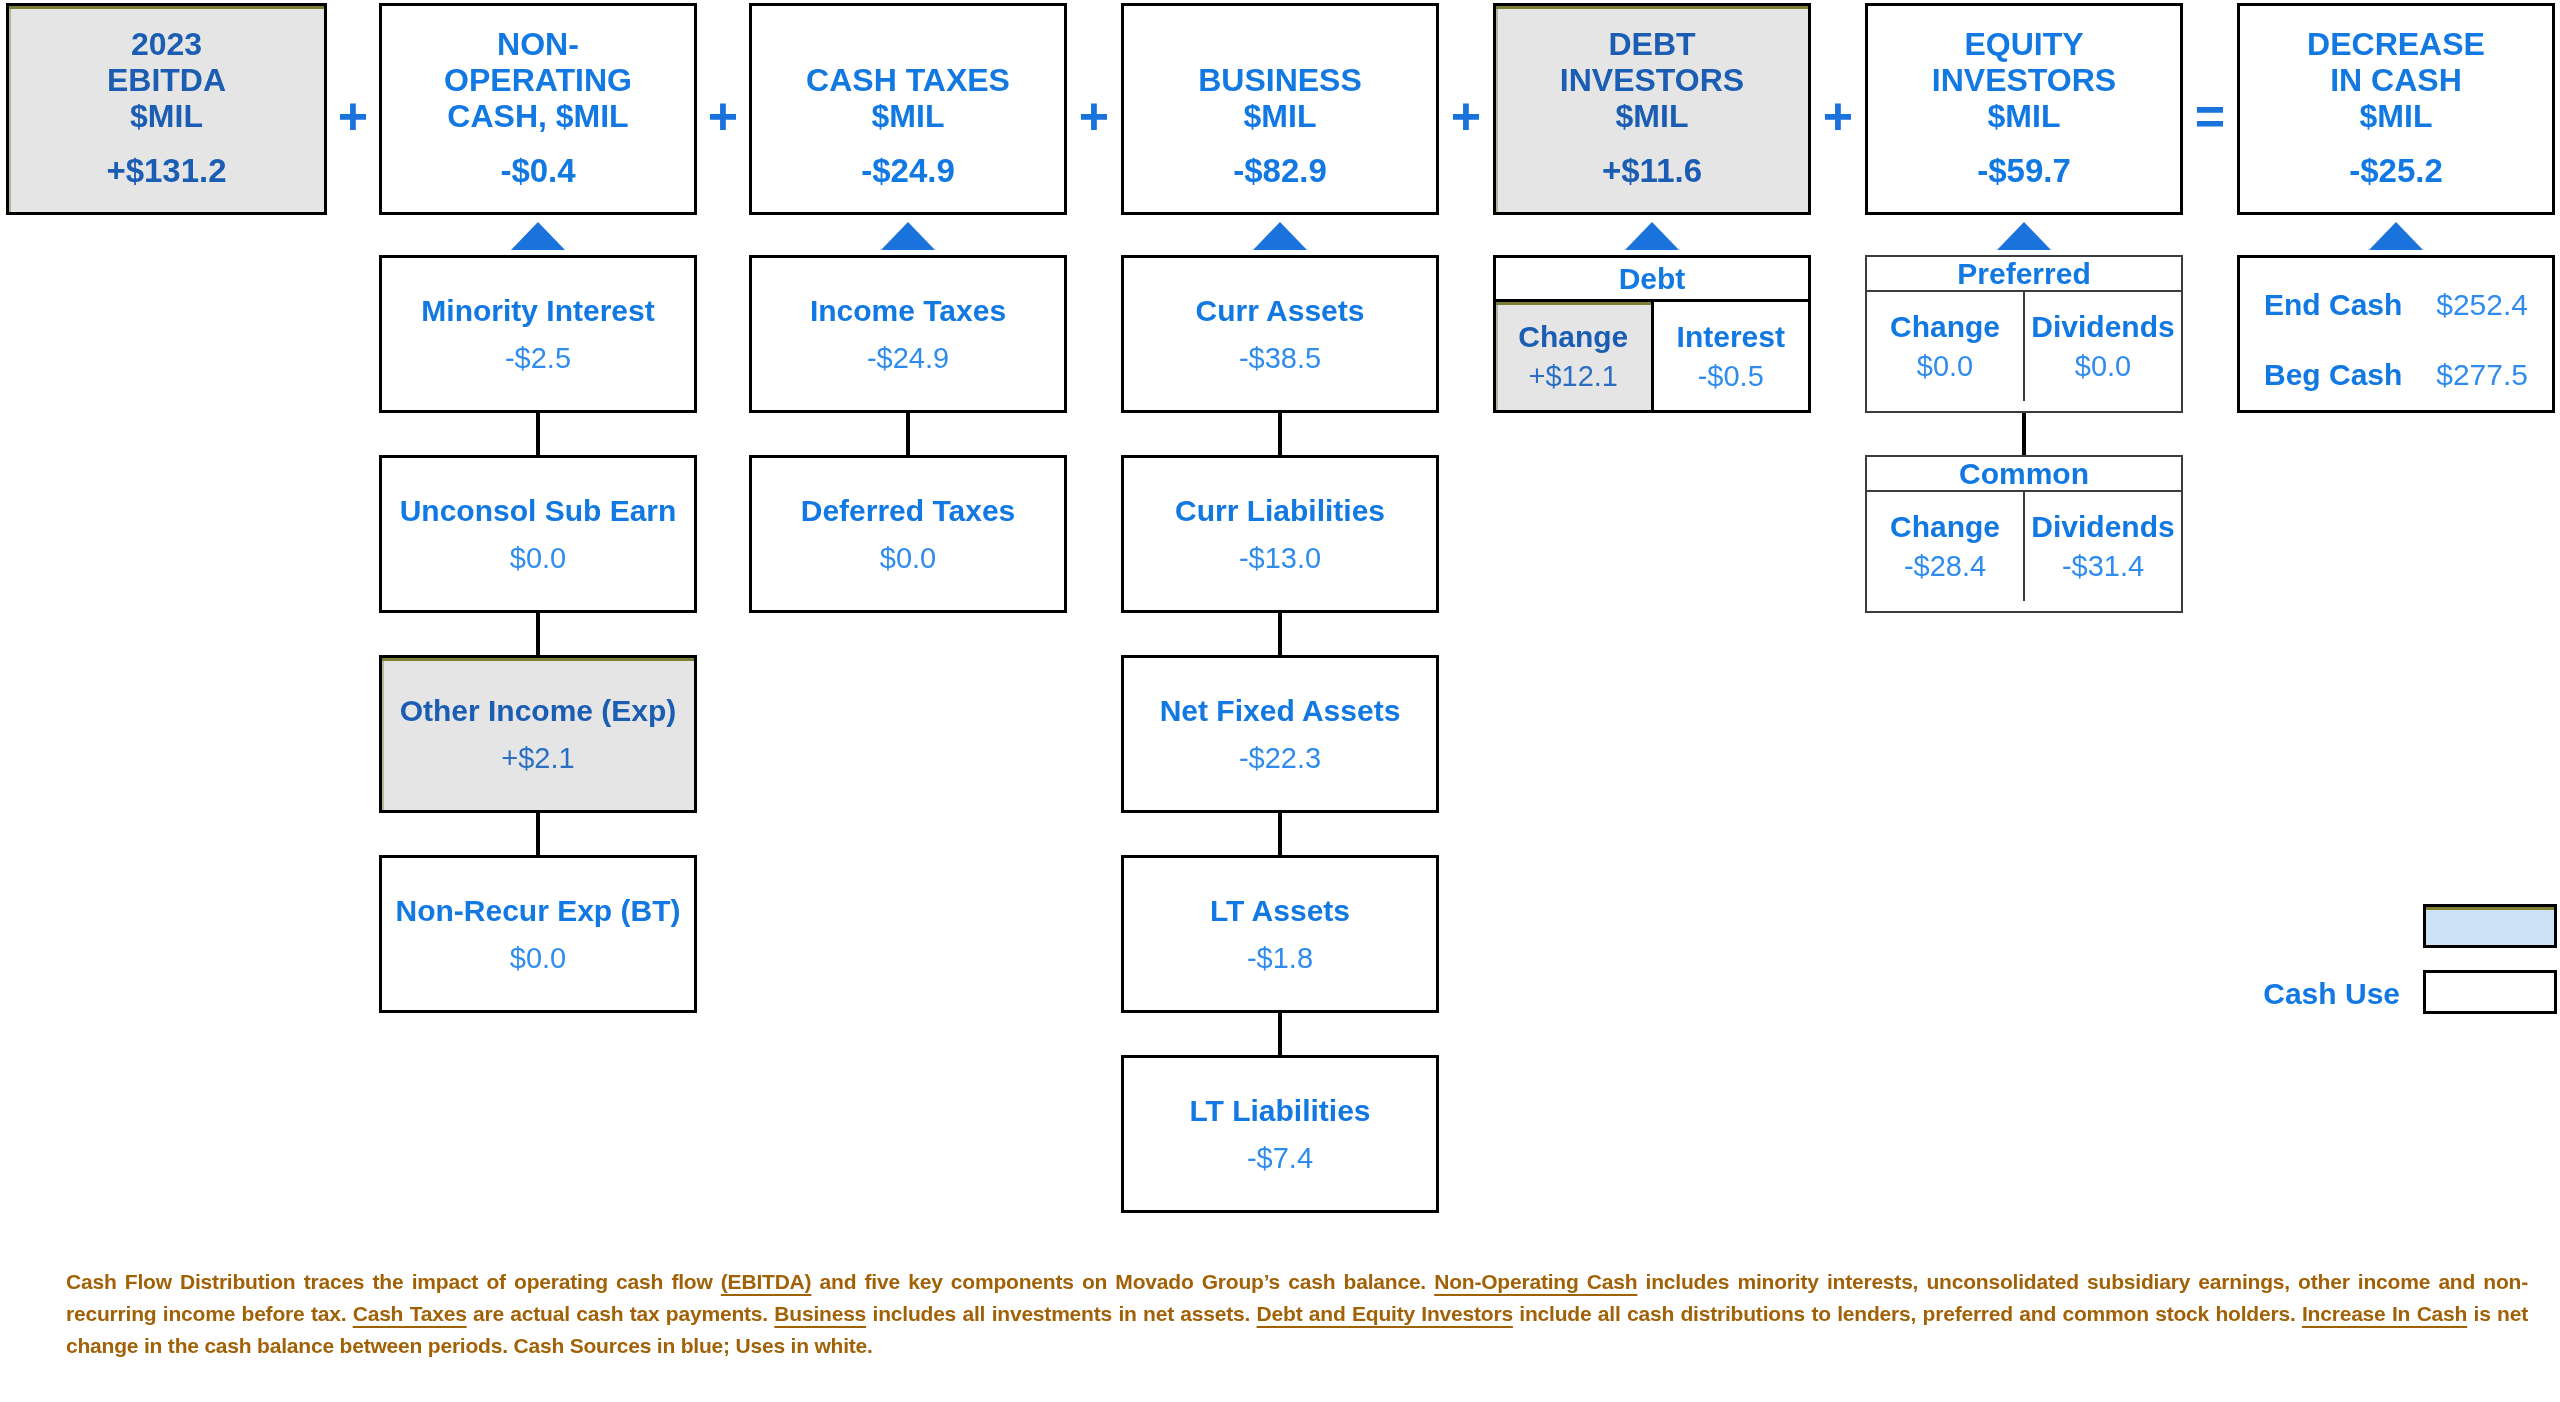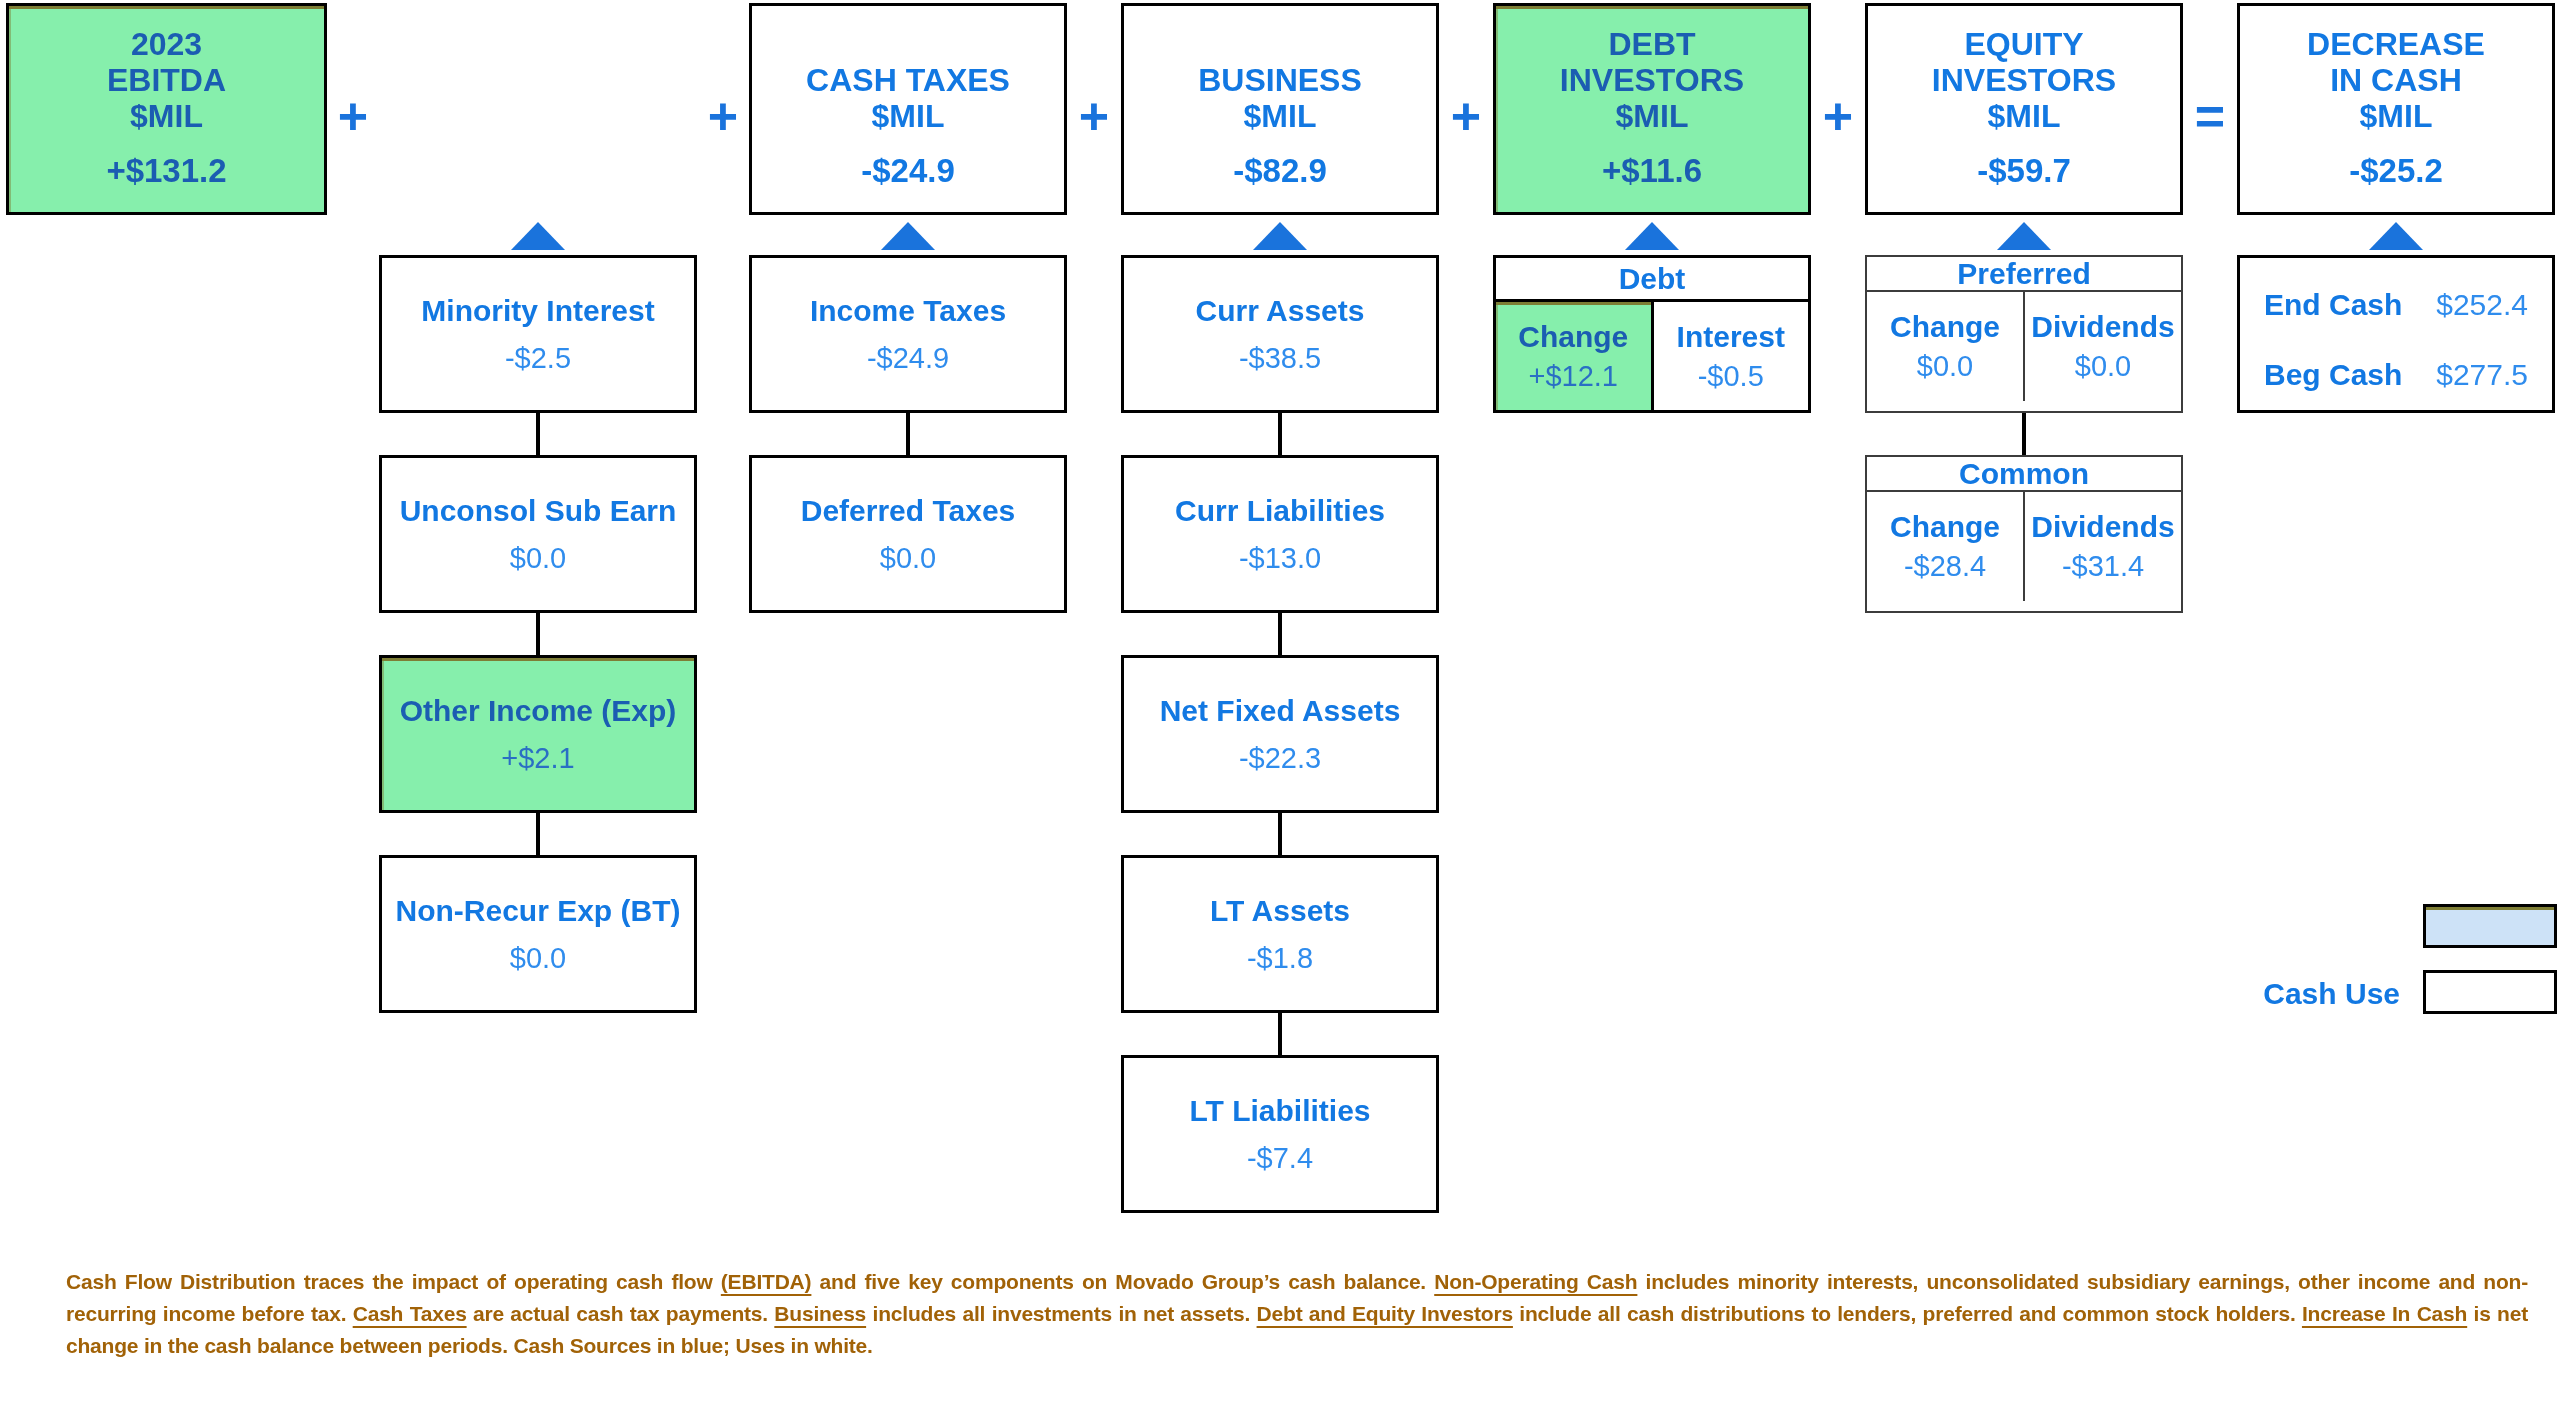--- a/index.html
+++ b/index.html
@@ -2,21 +2,21 @@
 <html><head>
 <meta charset="utf-8">
 <style>
   html,body{margin:0;padding:0;background:#ffffff;}
   #stage{
     position:relative;width:2560px;height:1402px;background:#ffffff;overflow:hidden;
     font-family:"Liberation Sans","DejaVu Sans",sans-serif;
   }
   
   .box{position:absolute;background:#ffffff;border:3px solid #000;box-sizing:border-box;}
-  .src{background:#86efac;box-shadow:inset 0 3px 0 #7e7e35, inset 2px 0 0 rgba(126,126,53,.45);}
+  .src{background:#e5e5e5;box-shadow:inset 0 3px 0 #7e7e35, inset 2px 0 0 rgba(126,126,53,.45);}
   
   .topbox{top:3px;width:318px;height:212px;}
   .p0{left:6px;width:321px;} .p1{left:379px;} .p2{left:749px;} .p3{left:1121px;}
   .p4{left:1493px;} .p5{left:1865px;} .p6{left:2237px;}
   .topbox .title{
     position:absolute;left:0;right:0;top:0;height:128px;
     display:flex;flex-direction:column;justify-content:flex-end;align-items:center;
     font-size:32px;line-height:36px;font-weight:bold;color:#1278e2;text-align:center;white-space:pre-line;
   }
   .topbox .value{position:absolute;left:0;right:0;top:146px;text-align:center;font-size:33px;font-weight:bold;color:#1278e2;}
@@ -74,20 +74,26 @@
 <body>
 
 <div id="stage">
 
   <div class="box topbox src p0">
     <div class="title">2023
 EBITDA
 $MIL</div>
     <div class="value">+$131.2</div>
   </div>
+  <div class="box topbox p1">
+    <div class="title">NON-
+OPERATING
+CASH, $MIL</div>
+    <div class="value">-$0.4</div>
+  </div>
   <div class="box topbox p2">
     <div class="title">CASH TAXES
 $MIL</div>
     <div class="value">-$24.9</div>
   </div>
   <div class="box topbox p3">
     <div class="title">BUSINESS
 $MIL</div>
     <div class="value">-$82.9</div>
   </div>

